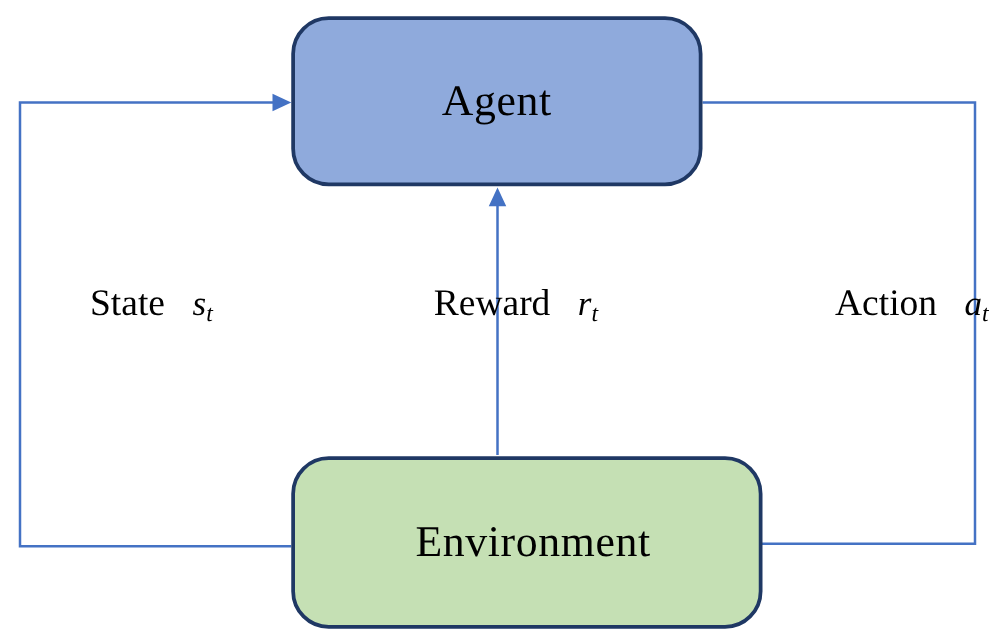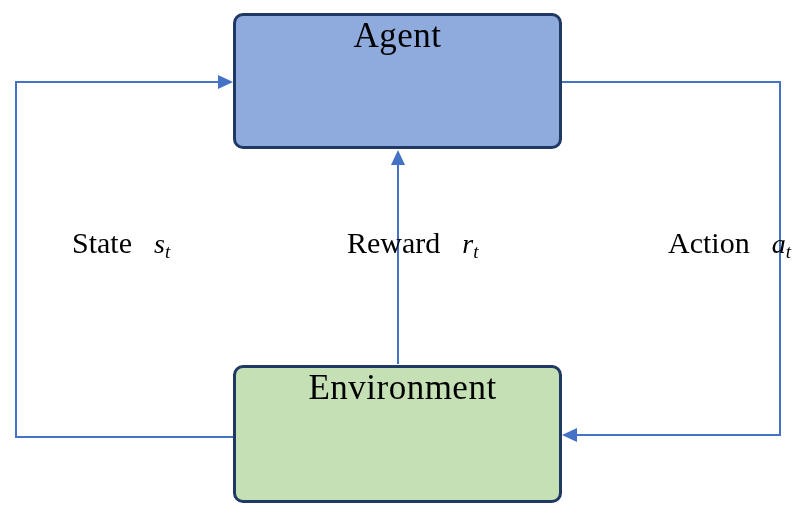--- a/index.html
+++ b/index.html
@@ -24,32 +24,32 @@
   .connectors path{
     fill:none;stroke:var(--connector);stroke-width:2px;
   }
   .connectors polygon{
     fill:var(--connector);stroke:none;
   }
   .box{
     position:absolute;
     box-sizing:border-box;
     border:3px solid var(--box-border);
-    border-radius:10px;
-    display:flex;justify-content:center;
+    border-radius:30px;
+    display:flex;align-items:center;justify-content:center;
     font-size:35px;
     color:var(--text);
     letter-spacing:0.5px;
   }
   .box.agent{
     left:233px;top:13px;width:329px;height:136px;
     background:var(--agent-fill);
   }
   .box.environment{
-    left:233px;top:365px;width:329px;height:138px;
+    left:233px;top:365px;width:377px;height:138px;
     background:var(--environment-fill);
     padding-left:10px;
   }
   .edge-label{
     position:absolute;top:226px;
     display:flex;align-items:baseline;
     font-size:30px;color:var(--text);white-space:pre;margin-left:48px;
   }
   .edge-label .math{
     font-style:italic;

